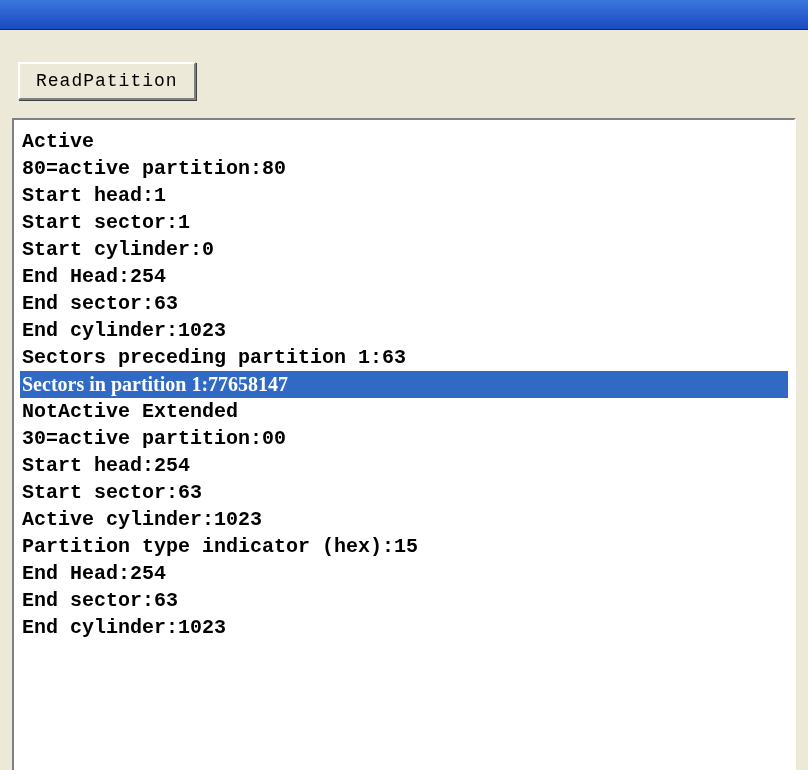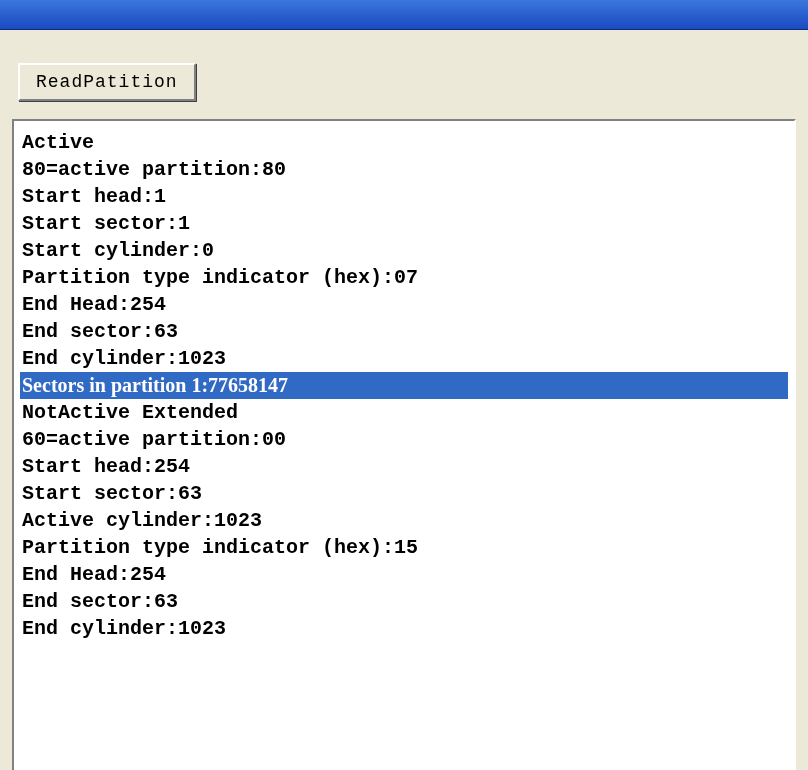--- a/index.html
+++ b/index.html
@@ -13,21 +13,22 @@
       background: #ece9d8;
       font-family: "Courier New", monospace;
       overflow: hidden;
     }
     .title-bar {
       height: 30px;
       background: linear-gradient(to bottom, #3b77dd 0%, #2a5fcf 50%, #1a4bc0 100%);
       border-bottom: 1px solid #0a2a7a;
     }
     .toolbar-area {
-      padding: 33px 18px 18px 18px;
+      padding: 24px 18px 18px 18px;
+      margin-top: 8px;
     }
     .read-button {
       background: #ece9d8;
       border: 2px solid;
       border-color: #ffffff #808080 #808080 #ffffff;
       box-shadow: 1px 1px 0 #404040;
       padding: 7px 16px;
       font-family: "Courier New", monospace;
       font-size: 18px;
       letter-spacing: 1px;
@@ -72,27 +73,27 @@
   <button class="read-button">ReadPatition</button>
 </div>
 
 <div class="panel-wrapper">
   <div class="output-box" id="output-box">
       <div class="output-line">Active</div>
       <div class="output-line">80=active partition:80</div>
       <div class="output-line">Start head:1</div>
       <div class="output-line">Start sector:1</div>
       <div class="output-line">Start cylinder:0</div>
-      <div class="output-line">Partition type indicator (hex):07</div>
       <div class="output-line">End Head:254</div>
       <div class="output-line">End sector:63</div>
       <div class="output-line">End cylinder:1023</div>
+      <div class="output-line">Sectors preceding partition 1:63</div>
       <div class="output-line selected">Sectors in partition 1:77658147</div>
       <div class="output-line">NotActive Extended</div>
-      <div class="output-line">60=active partition:00</div>
+      <div class="output-line">30=active partition:00</div>
       <div class="output-line">Start head:254</div>
       <div class="output-line">Start sector:63</div>
       <div class="output-line">Active cylinder:1023</div>
       <div class="output-line">Partition type indicator (hex):15</div>
       <div class="output-line">End Head:254</div>
       <div class="output-line">End sector:63</div>
       <div class="output-line">End cylinder:1023</div>
     </div>
 </div>
 

